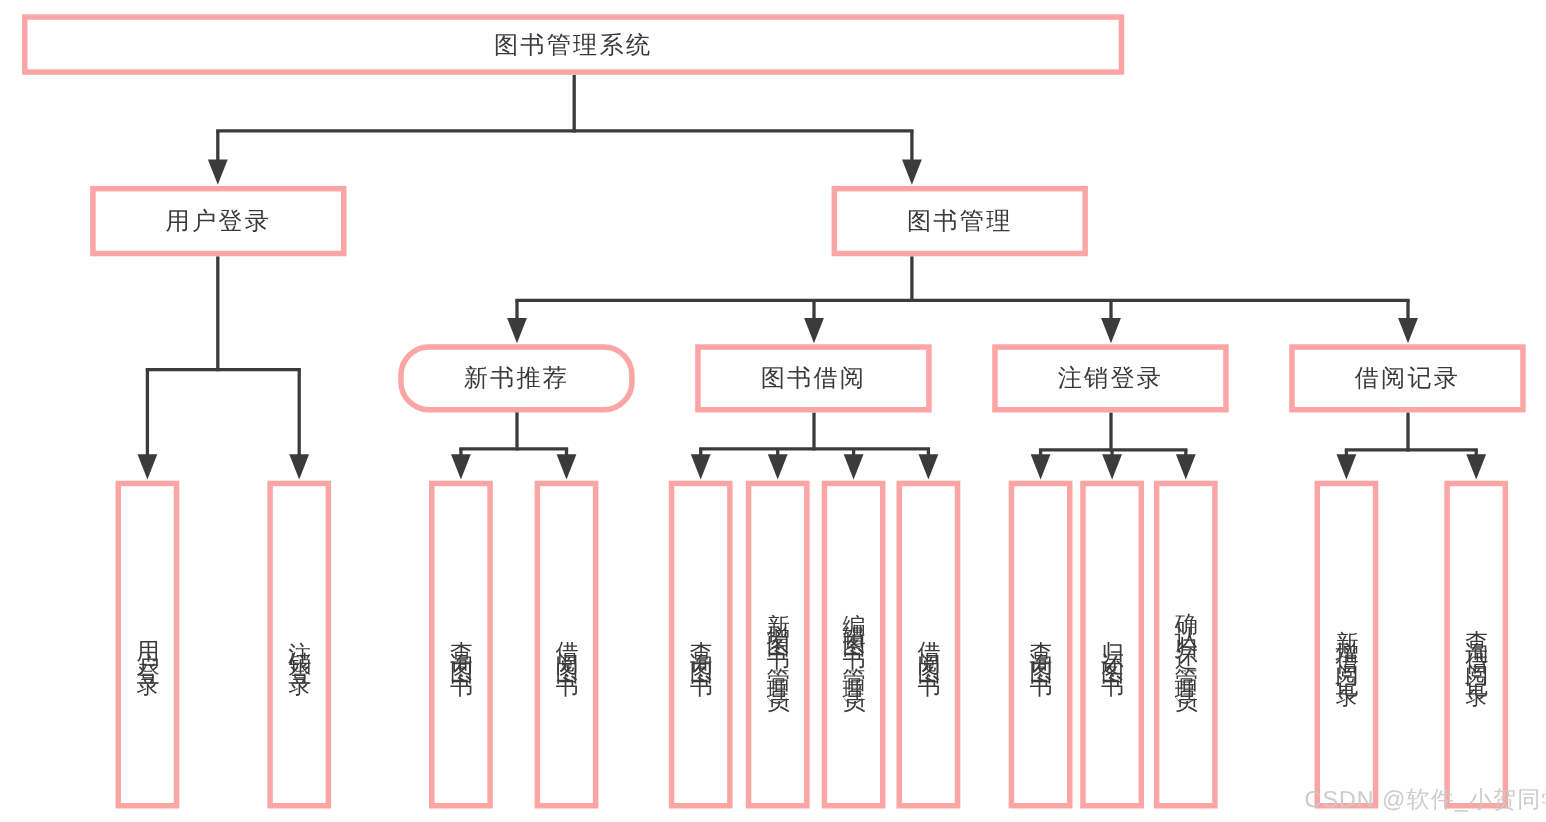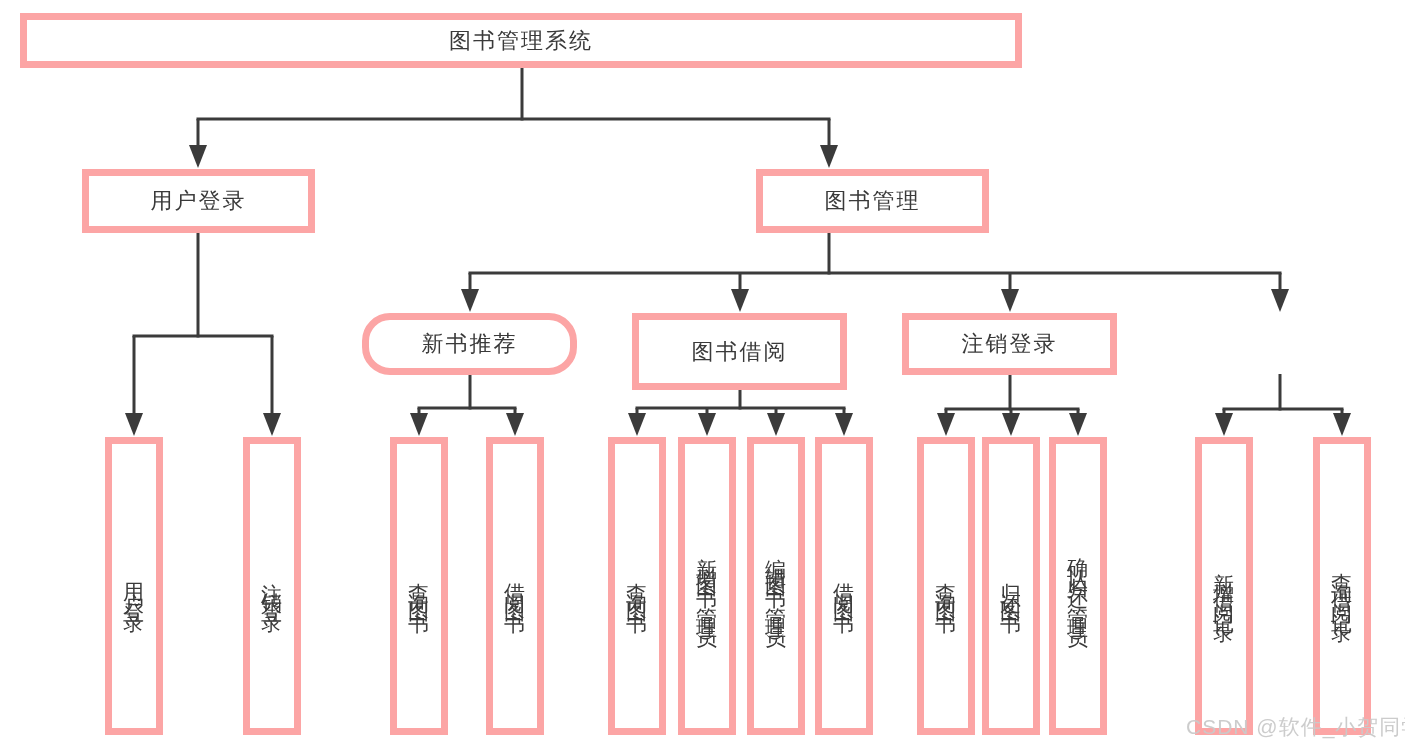--- a/index.html
+++ b/index.html
@@ -9,21 +9,21 @@
     height:747px;
     background:#ffffff;
     font-family:"Liberation Sans",sans-serif;
     color:#3a3a3a;
     overflow:hidden;
   }
   svg.connectors{position:absolute;left:0;top:0;z-index:0;}
   .node{
     position:absolute;
     box-sizing:border-box;
-    border:7px solid #fca5a5;
+    border:5px solid #fca5a5;
     background:#ffffff;
     display:flex;
     align-items:center;
     justify-content:center;
     z-index:1;
   }
   .hlabel{
     font-size:22px;
     letter-spacing:2px;
     white-space:nowrap;
@@ -131,25 +131,28 @@
   <div class="node" style="left:82px;top:169px;width:233px;height:64px;">
     <span class="hlabel">用户登录</span>
   </div>
   <div class="node" style="left:712px;top:169px;width:233px;height:64px;margin-left:44px;">
     <span class="hlabel">图书管理</span>
   </div>
 
   <div class="node" style="left:362px;top:313px;width:215px;height:62px;border-radius:28px;">
     <span class="hlabel">新书推荐</span>
   </div>
-  <div class="node" style="left:632px;top:313px;width:215px;height:77px;">
+  <div class="node" style="left:632px;top:313px;width:215px;height:62px;">
     <span class="hlabel">图书借阅</span>
   </div>
   <div class="node" style="left:902px;top:313px;width:215px;height:62px;">
     <span class="hlabel">注销登录</span>
+  </div>
+  <div class="node" style="left:1172px;top:313px;width:215px;height:62px;">
+    <span class="hlabel">借阅记录</span>
   </div>
 
   <div class="node" style="left:105px;top:437px;width:58px;height:298px;">
     <span class="vtext">用户登录</span>
   </div>
   <div class="node" style="left:243px;top:437px;width:58px;height:298px;">
     <span class="vtext">注销登录</span>
   </div>
 
   <div class="node" style="left:390px;top:437px;width:58px;height:298px;">

